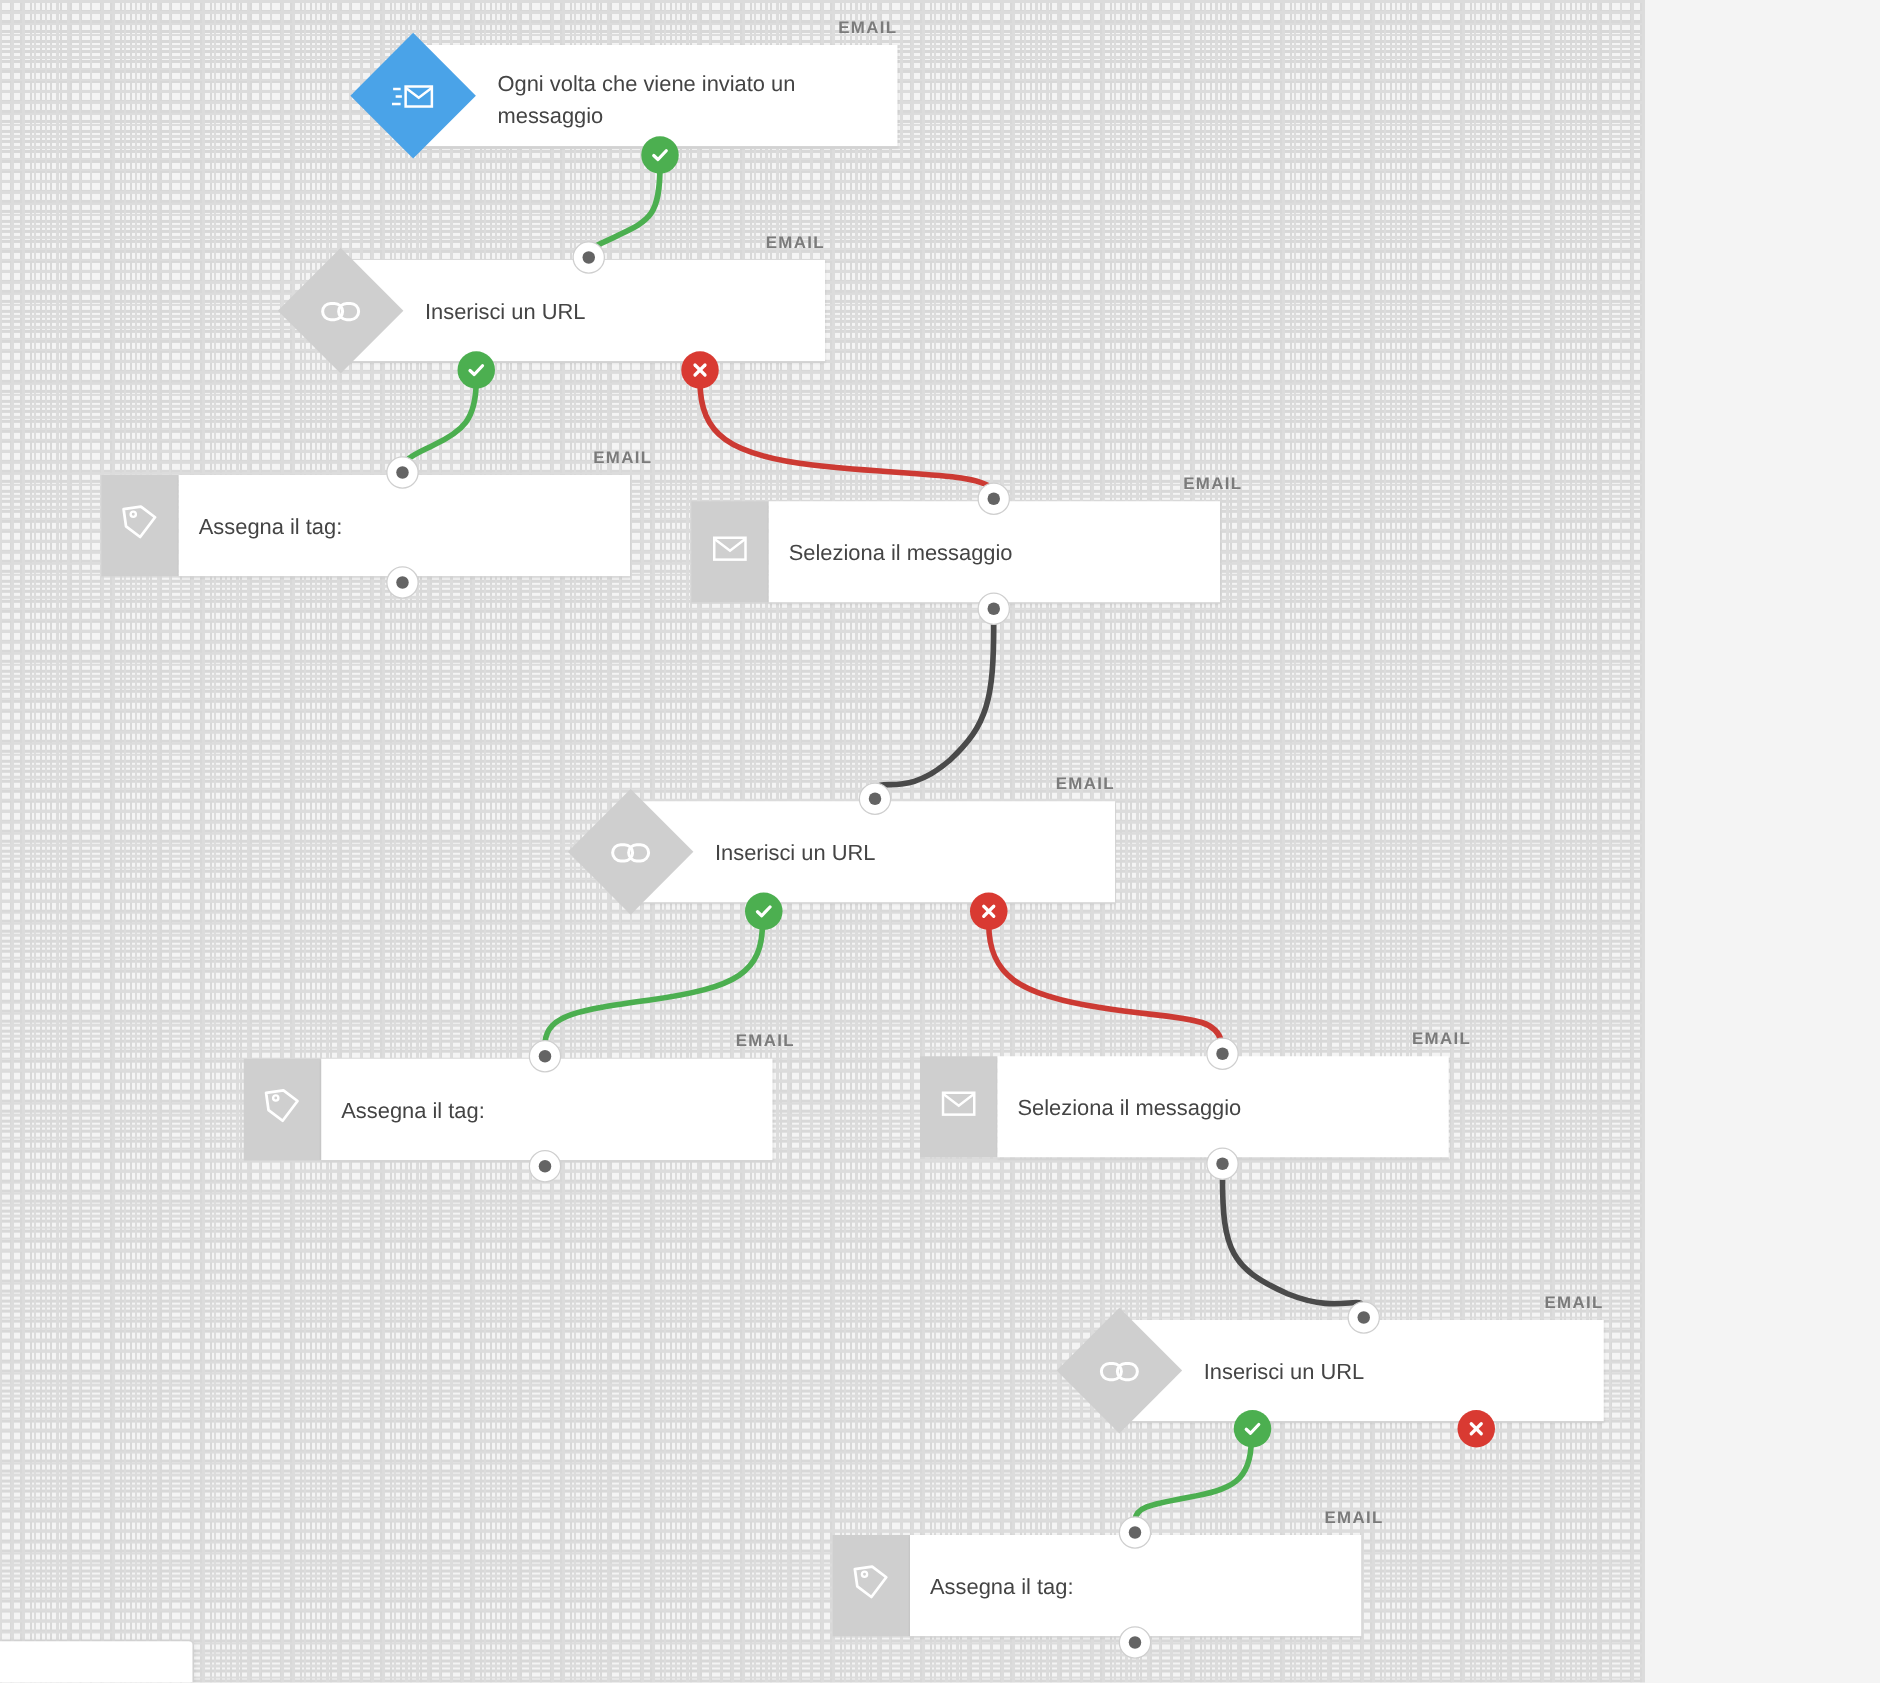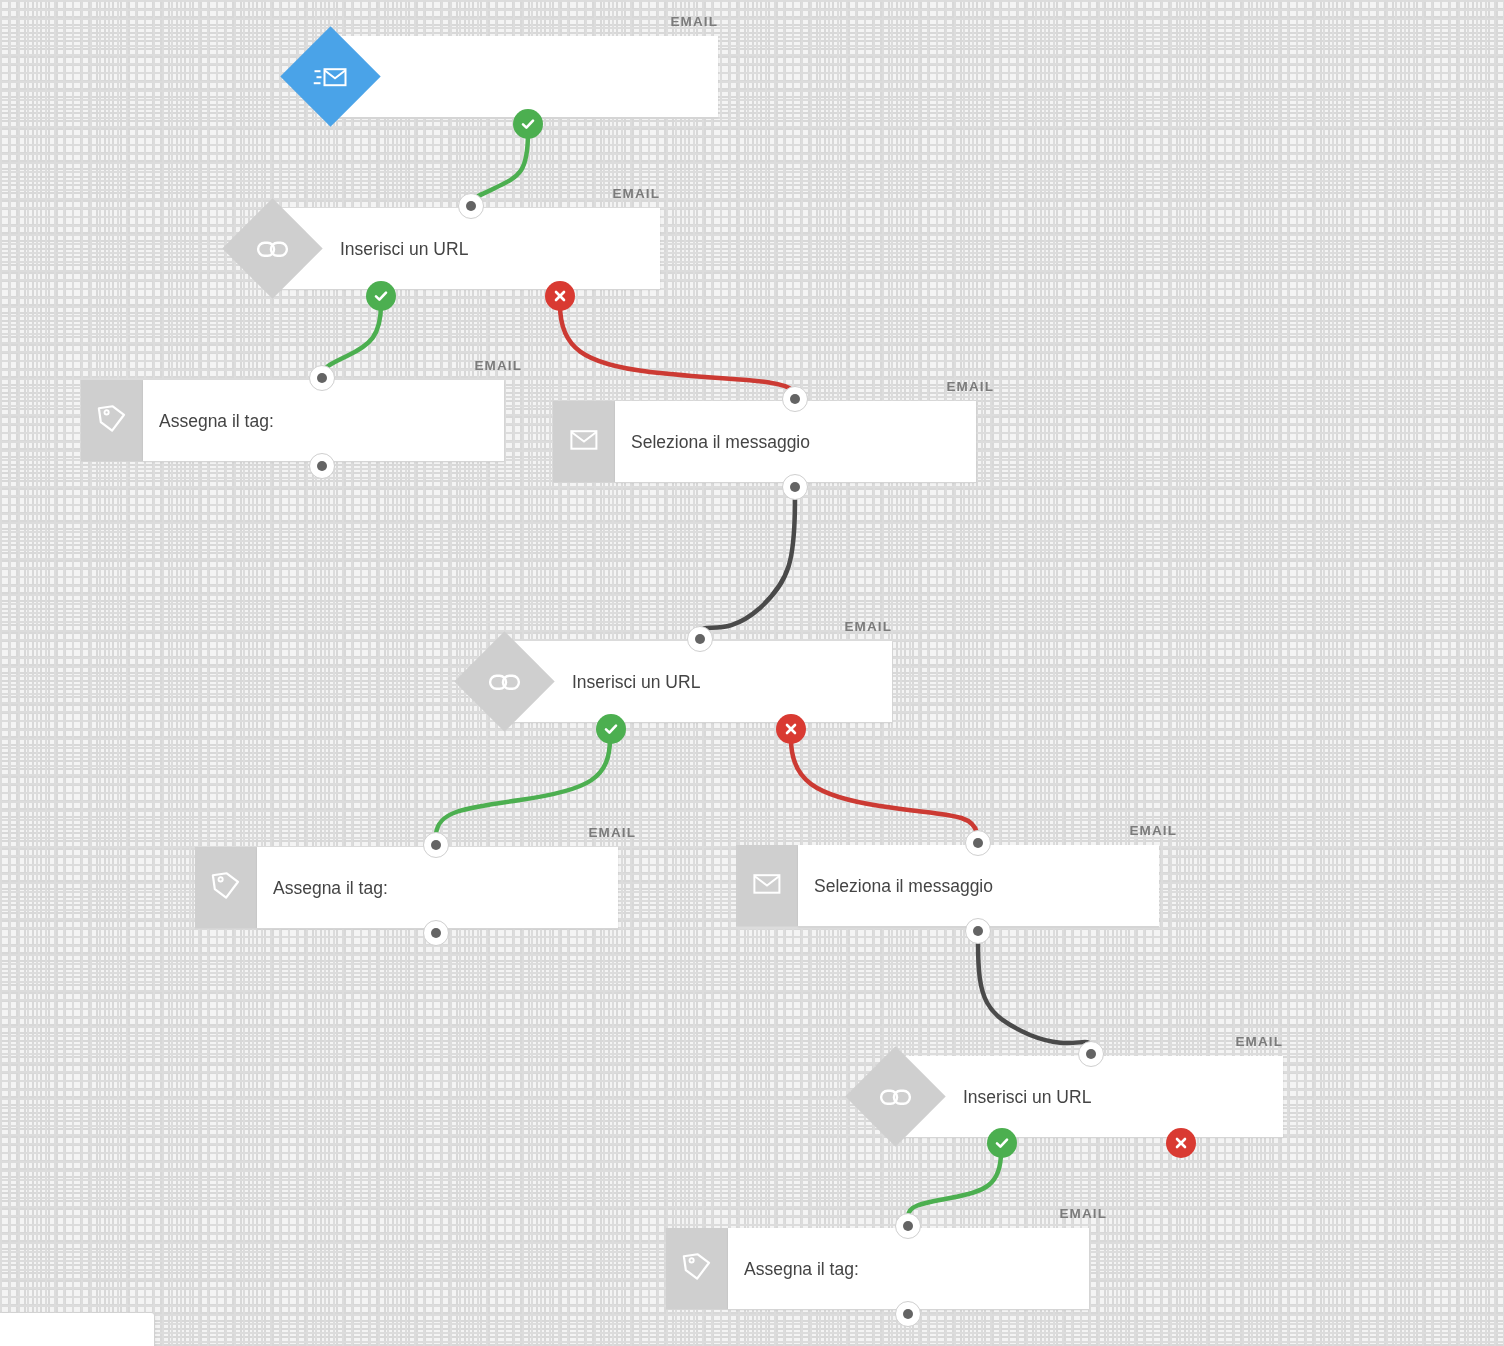--- a/index.html
+++ b/index.html
@@ -6,21 +6,21 @@
   html, body {
     margin: 0;
     padding: 0;
     background: #f4f4f4;
   }
   body {
     font-family: "Liberation Sans", sans-serif;
   }
   #canvas {
     position: relative;
-    width: 1504px;
+    width: 1316px;
     height: 1346px;
     overflow: hidden;
     background-color: #f4f4f4;
     background-image:
       repeating-linear-gradient(to right,
         #d8d8d8 0px, #d8d8d8 2px, transparent 2px, transparent 8px),
       repeating-linear-gradient(to bottom,
         #d8d8d8 0px, #d8d8d8 2px, transparent 2px, transparent 8px);
     background-size: 100% 1px, 1px 100%;
     background-repeat: repeat-y, repeat-x;
@@ -207,20 +207,22 @@
       <span class="glyph">
         <svg width="34" height="28" viewBox="0 0 34 28" aria-hidden="true">
           <rect x="11" y="6" width="21" height="16" fill="none" stroke="#ffffff" stroke-width="2"></rect>
           <polyline points="11,7 21.5,15 32,7" fill="none" stroke="#ffffff" stroke-width="2"></polyline>
           <rect x="1" y="7" width="6" height="2" fill="#ffffff"></rect>
           <rect x="3" y="13" width="5" height="2" fill="#ffffff"></rect>
           <rect x="0" y="19" width="7" height="2" fill="#ffffff"></rect>
         </svg>
       </span>
     </div>
+    <div class="node-text" style="left:68px; top:19px; width:300px;">Ogni volta che viene inviato un
+messaggio</div>
   </div>
   <div class="badge badge-success" style="left:513px; top:109px;">
     <svg width="16" height="16" viewBox="0 0 16 16">
       <polyline points="3,8.4 6.4,11.6 13,4.6" fill="none" stroke="#ffffff" stroke-width="2.6" stroke-linecap="round" stroke-linejoin="round"></polyline>
     </svg>
   </div>
 
   <div class="node" style="left:272px; top:208px; width:388px; height:81px;">
     <div class="node-label">EMAIL</div>
     <div class="node-card" style="width:388px; height:81px;"></div>

